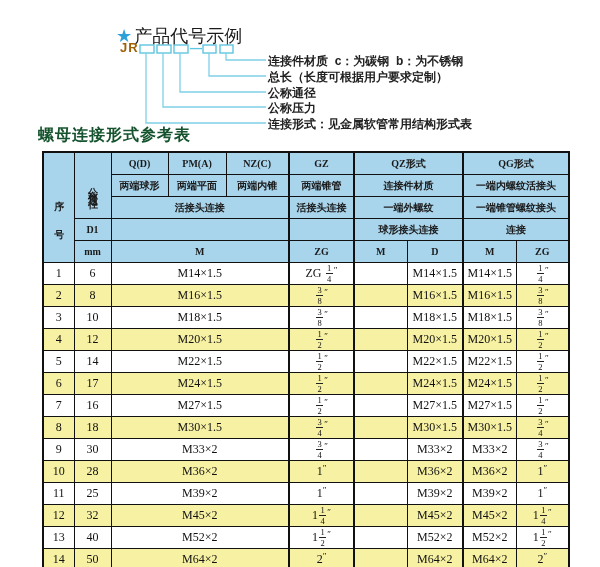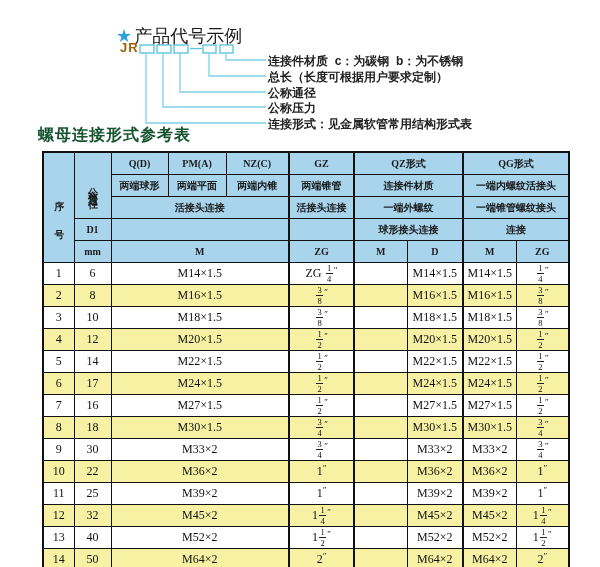--- a/index.html
+++ b/index.html
@@ -288,21 +288,21 @@
         <td class="thick-l"></td>
         <td>M33×2</td>
         <td class="thick-l">M33×2</td>
         <td><span class="frac">
             <span class="fn">3</span>
             <span class="fd">4</span>
           </span><span class="dp">″</span></td>
       </tr>
       <tr>
         <td>10</td>
-        <td>22</td>
+        <td>28</td>
         <td colspan="3">M36×2</td>
         <td class="thick-l">1<span class="dp">″</span></td>
         <td class="thick-l"></td>
         <td>M36×2</td>
         <td class="thick-l">M36×2</td>
         <td>1<span class="dp">″</span></td>
       </tr>
       <tr>
         <td>11</td>
         <td>25</td>

